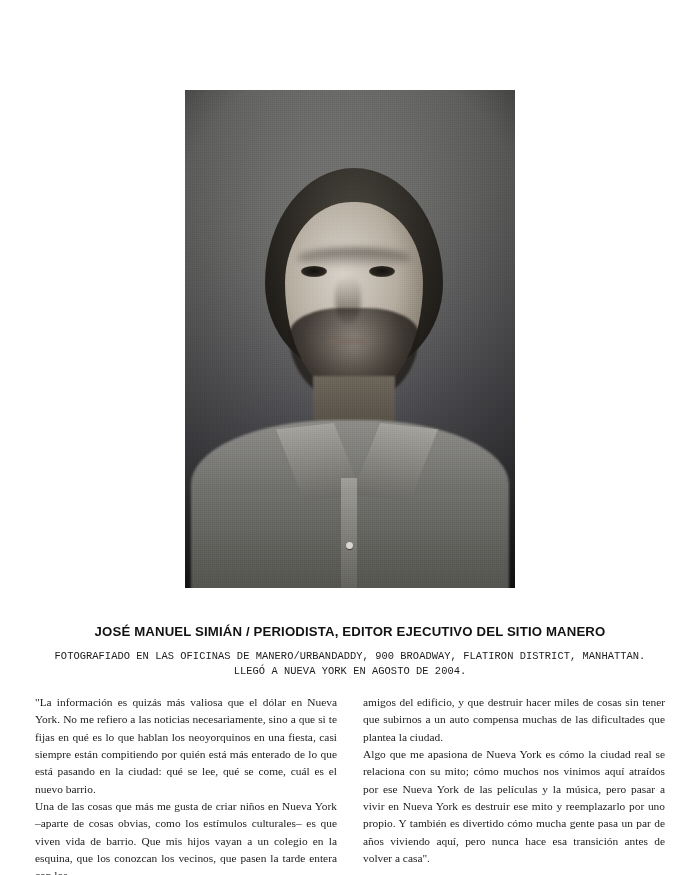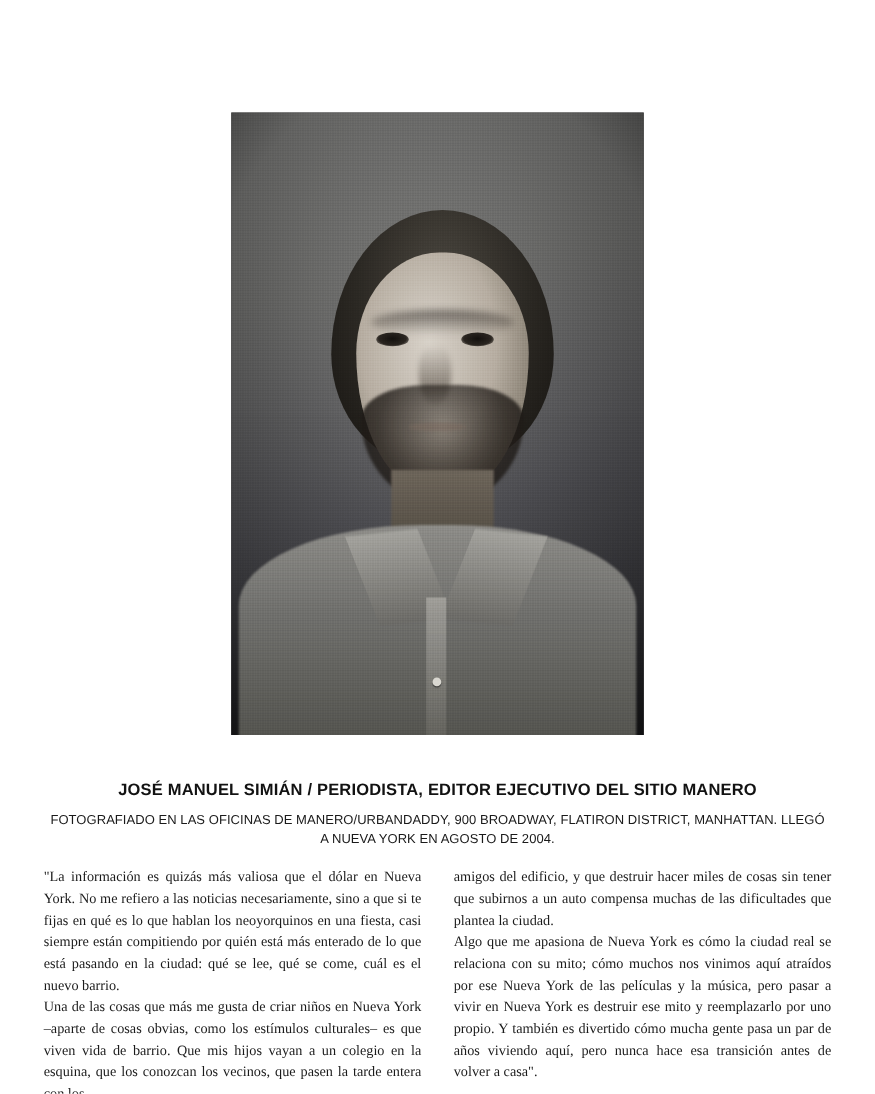--- a/index.html
+++ b/index.html
@@ -187,21 +187,21 @@
   .headline {
     font-family: "Liberation Sans", sans-serif;
     font-weight: bold;
     font-size: 13.2px;
     letter-spacing: 0.15px;
     color: #121212;
     margin: 0 0 9px 0;
     line-height: 1.2;
   }
   .subcaption {
-    font-family: Liberation Sans, sans-serif;
+    font-family: Liberation Mono, monospace;
     font-size: 10.4px;
     line-height: 1.45;
     color: #1a1a1a;
     margin: 0;
     letter-spacing: 0.05px;
   }
 
   
   .columns {
     position: absolute;

